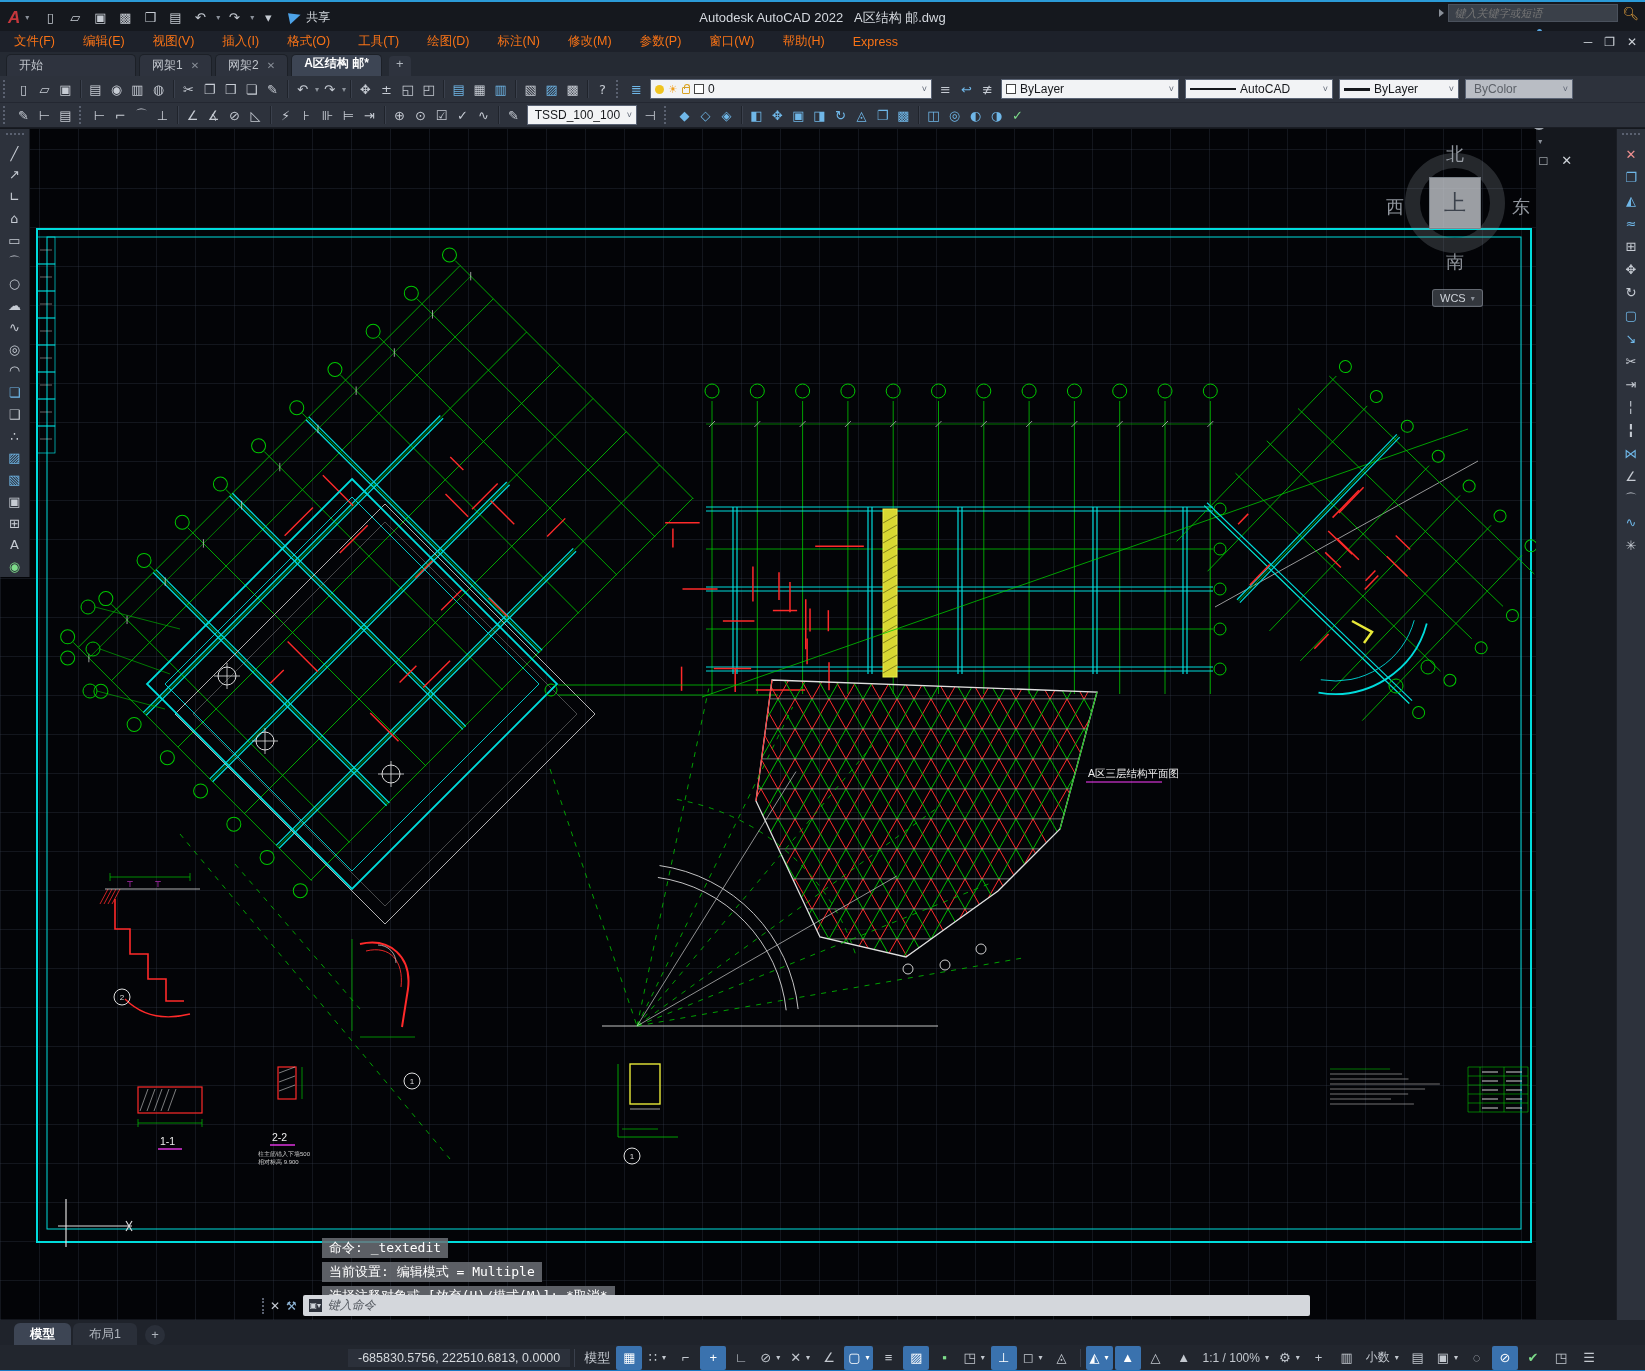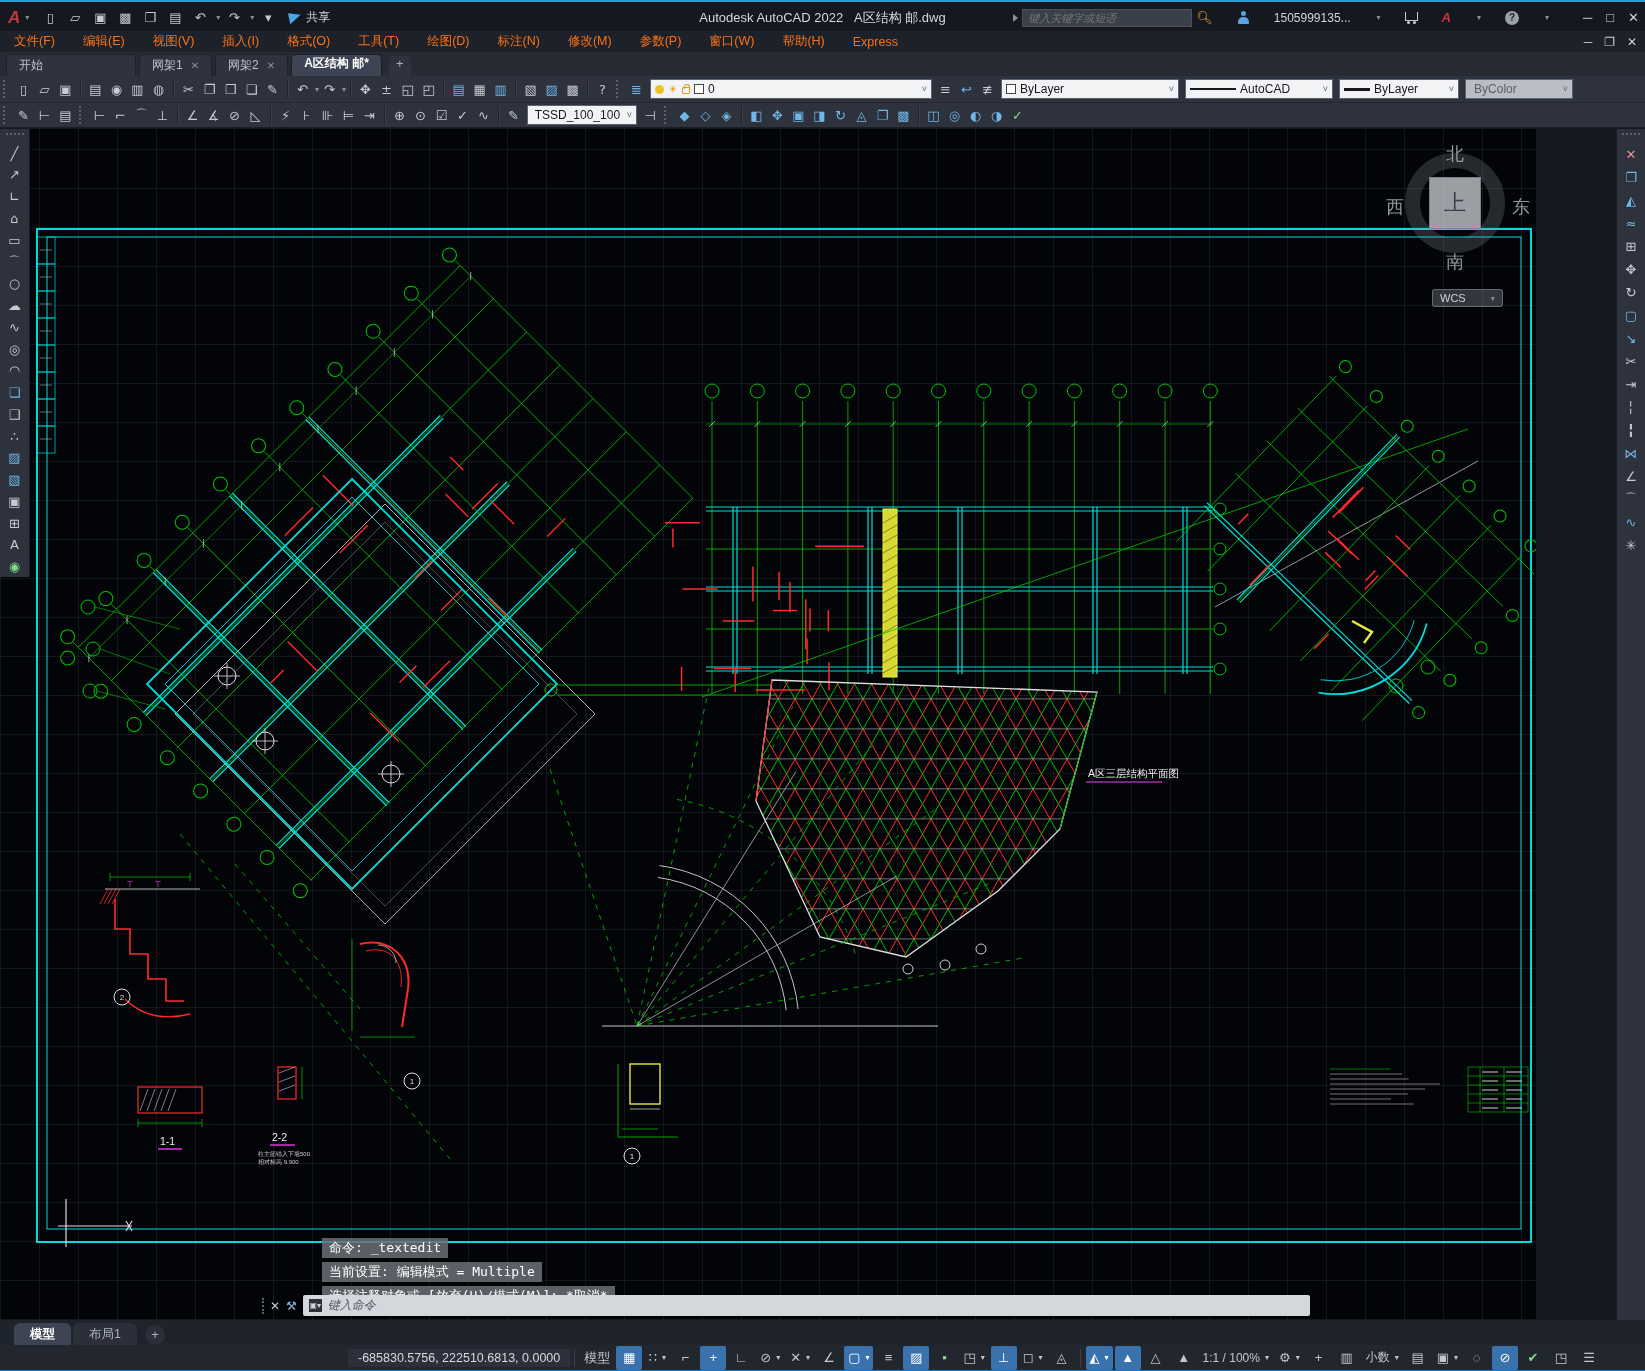--- a/index.html
+++ b/index.html
@@ -12,21 +12,21 @@
     display:flex; align-items:center; color:#c6cbd3; font-size:12px; }
   .alogo { font-size:17px; font-weight:bold; color:#c5373c; font-style:italic; padding:0 3px 0 8px; }
   .caret { font-size:8px; color:#8a9099; margin-left:2px; }
   .qat { display:flex; align-items:center; gap:3px; margin-left:10px; }
   .qat .tbi { width:22px; }
   .tbi { height:21px; min-width:21px; display:inline-flex; align-items:center; justify-content:center;
     color:#c6cbd3; font-size:13px; border-radius:2px; cursor:default; font-family:"DejaVu Sans",sans-serif;}
   .share { display:flex; align-items:center; gap:5px; margin-left:10px; color:#d0d4da; }
   .plane { width:0; height:0; border-left:12px solid #4da3e8; border-top:4px solid transparent; border-bottom:7px solid transparent; transform:rotate(-12deg); }
   .title-text { position:absolute; left:50%; transform:translateX(-50%); color:#d4d8de; font-size:13px; white-space:nowrap; }
-  .tb-right { position:absolute; right:6px; top:0; height:27px; display:flex; align-items:center; gap:24px; }
+  .tb-right { position:absolute; right:6px; top:0; height:27px; display:flex; align-items:center; gap:7px;flex-direction:column; }
   .searchwrap { display:flex; align-items:center; gap:4px; }
   .tri-r { width:0;height:0;border-top:4px solid transparent;border-bottom:4px solid transparent;border-left:5px solid #8a9099; }
   .searchbox { width:170px; height:18px; background:#3a4049; border:1px solid #4a515c; color:#9aa0a8;
     font-style:italic; font-size:11px; padding:0 5px; }
   .mag { font-size:13px; color:#e8a33d; }
   .person { position:relative; width:13px; height:13px; }
   .person::before { content:""; position:absolute; left:4px; top:0; width:5px; height:5px; border-radius:50%; background:#58a6e0; }
   .person::after { content:""; position:absolute; left:1px; top:6px; width:11px; height:7px; border-radius:5px 5px 1px 1px; background:#58a6e0; }
   .cart { position:relative; width:13px; height:9px; border:1.5px solid #c6cbd3; border-top:none; margin-top:-3px;}
   .cart::after { content:""; position:absolute; left:1px; top:9px; width:3px; height:3px; border-radius:50%; background:#c6cbd3; box-shadow:6px 0 0 #c6cbd3; }
@@ -87,21 +87,21 @@
   
   .viewcube { position:absolute; left:1392px; top:138px; width:126px; height:136px; color:rgba(170,176,185,.85); font-size:18px; }
   .vc-ring { position:absolute; left:13px; top:13px; width:100px; height:100px; border-radius:50%; border:15px solid rgba(140,146,155,.25); }
   .vc-n { position:absolute; left:50%; top:2px; transform:translateX(-50%); }
   .vc-s { position:absolute; left:50%; bottom:2px; transform:translateX(-50%); }
   .vc-w { position:absolute; left:-6px; top:55px; }
   .vc-e { position:absolute; right:-12px; top:55px; }
   .vc-tile { position:absolute; left:37px; top:37px; width:52px; height:52px; background:rgba(198,202,208,.78);
     border:1px solid rgba(120,126,134,.9); color:#3c424c; font-size:22px; display:flex; align-items:center; justify-content:center; }
   .wcs-pill { position:absolute; left:1432px; top:287px; height:18px; padding:0 7px; background:rgba(110,118,128,.45);
-    border:1px solid rgba(150,156,165,.5); border-radius:3px; color:#ced3d9; font-size:11px; display:flex; align-items:center; gap:23px; }
+    border:1px solid rgba(150,156,165,.5); border-radius:3px; color:#ced3d9; font-size:11px; display:flex; align-items:center; gap:3px; }
 
   
   .cmdhist { position:absolute; left:322px; top:1236px; display:flex; flex-direction:column; gap:4px; }
   .cmdline { align-self:flex-start; background:rgba(108,112,118,.85); color:#fff; font-family:"DejaVu Sans Mono",monospace;
     font-size:13px; padding:1px 7px; }
   .cmdrow { position:absolute; left:262px; top:1292px; width:1048px; height:23px; display:flex; align-items:center; gap:6px; }
   .cmdrow .xbtn { color:#c6cbd3; font-size:12px; }
   .wrench { color:#8fb6d8; font-size:12px; }
   .cmdinput { flex:1; height:21px; background:#d4d7dc; border-radius:2px; display:flex; align-items:center; gap:6px; padding:0 6px; color:#555a61; }
   .cmdinput .ibox { width:13px; height:13px; background:#2d323c; color:#cfd4da; font-size:8px; text-align:center; line-height:13px; }

